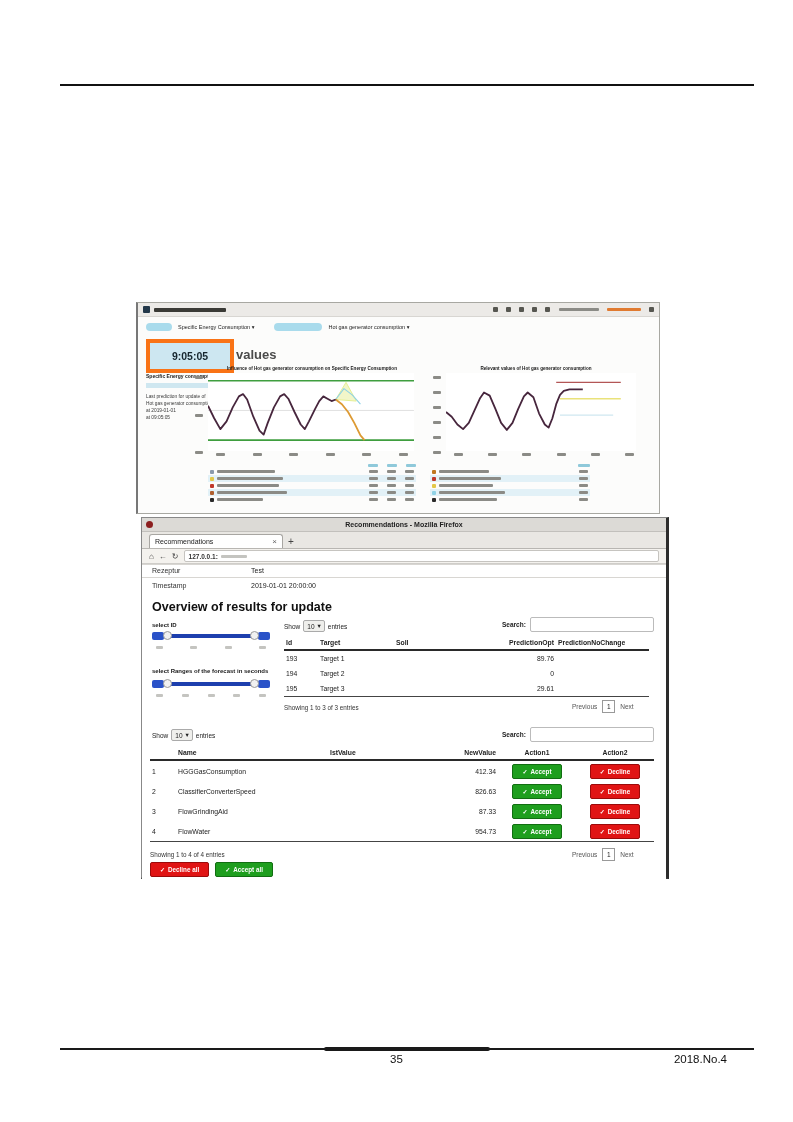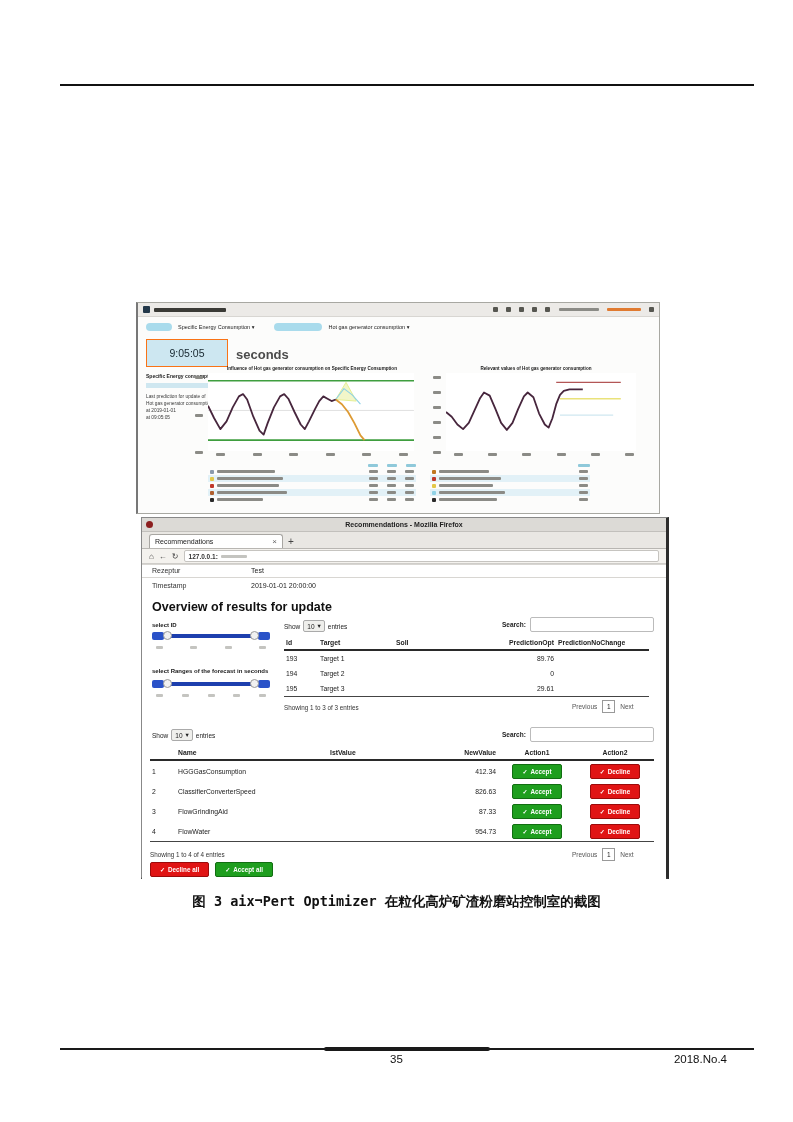--- a/index.html
+++ b/index.html
@@ -33,22 +33,22 @@
   
   .dash{position:absolute;left:136px;top:302px;width:524px;height:212px;background:#fcfcfb;
         border:1px solid #a8a8a2;border-left:2px solid #777;box-sizing:border-box;font-family:"Liberation Sans",sans-serif;}
   .dash-top{height:13px;background:#eceae7;border-bottom:1px solid #d8d6d2;display:flex;align-items:center;gap:4px;padding:0 5px;}
   .appic{width:7px;height:7px;background:#23384a;border-radius:1px;}
   .dash-top .sp{flex:1;}
   .ico{width:5px;height:5px;background:#565650;border-radius:1px;display:inline-block;margin-left:4px;}
   .dash-filters{height:16px;display:flex;align-items:center;gap:6px;padding:2px 8px 0 8px;}
   .pill{height:8px;border-radius:4px;background:#a9dbec;}
   .flabel{font-size:5.5px;color:#222;}
-  .clockbox{position:absolute;left:8px;top:36px;width:80px;height:26px;background:#cde7f1;border:1px solid #f97316;
-            display:flex;align-items:center;justify-content:center;font-size:10.5px;font-weight:normal;color:#16262e;}
+  .clockbox{position:absolute;left:8px;top:36px;width:80px;height:26px;background:#cde7f1;border:4px solid #f97316;
+            display:flex;align-items:center;justify-content:center;font-size:10.5px;font-weight:bold;color:#16262e;}
   .brand{position:absolute;left:98px;top:44px;font-size:13px;font-weight:600;color:#4b4b4b;}
   .dside{position:absolute;left:8px;top:70px;width:86px;}
   .dside .t{font-size:5px;font-weight:bold;color:#1c1c1c;line-height:7px;}
   .dside .bar{width:78px;height:5px;background:#cfe7f0;margin:3px 0 5px 0;}
   .dside .n{font-size:4.8px;color:#3a3a3a;line-height:7px;}
   .chart{position:absolute;top:62px;}
   .c1{left:70px;width:208px;}
   .c2{left:292px;width:212px;}
   .ctitle{font-size:4.6px;font-weight:bold;color:#1a1a1a;text-align:center;height:8px;line-height:8px;}
   .plotwrap{position:relative;}
@@ -145,21 +145,21 @@
       <i class="sk o" style="width:34px;margin-left:4px"></i>
       <span class="ico"></span>
     </div>
     <div class="dash-filters">
       <span class="pill" style="width:26px"></span>
       <span class="flabel">Specific Energy Consumption ▾</span>
       <span class="pill" style="width:48px;margin-left:14px"></span>
       <span class="flabel">Hot gas generator consumption ▾</span>
     </div>
     <div class="clockbox">9:05:05</div>
-    <div class="brand">seconds</div>
+    <div class="brand">values</div>
 
     <div class="dside">
       <div class="t">Specific Energy consumption</div>
       <div class="bar"></div>
       <div class="n">Last prediction for update of</div>
       <div class="n">Hot gas generator consumption</div>
       <div class="n">at 2019-01-01</div>
       <div class="n">at 09:05:05</div>
     </div>
 
@@ -533,20 +533,19 @@
             <span>Decline all</span>
           </span>
         <span class="btn accept">
             <span class="ck">✓</span>
             <span>Accept all</span>
           </span>
       </div>
     </div>
   </div>
 
-  <div class="caption">图 3  aix¬Pert Optimizer 在粒化高炉矿渣粉磨站控制室的截图</div>
   <div class="fline">
       <span class="bulge"></span>
     </div>
   <div class="fpage">35</div>
   <div class="fissue">2018.No.4</div>
 
 </div>
 
 </body></html>

